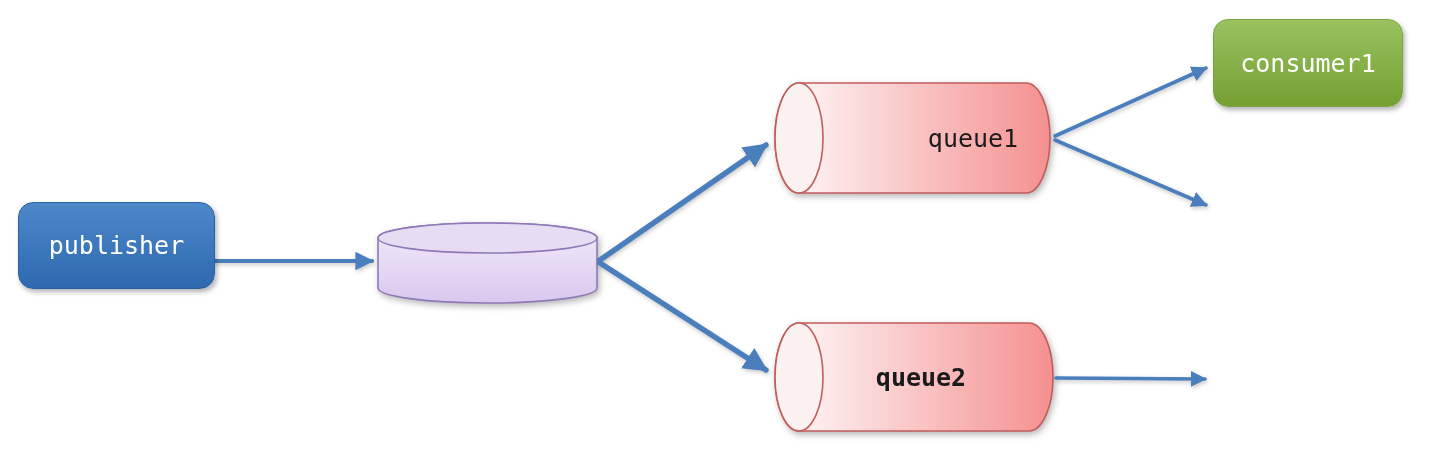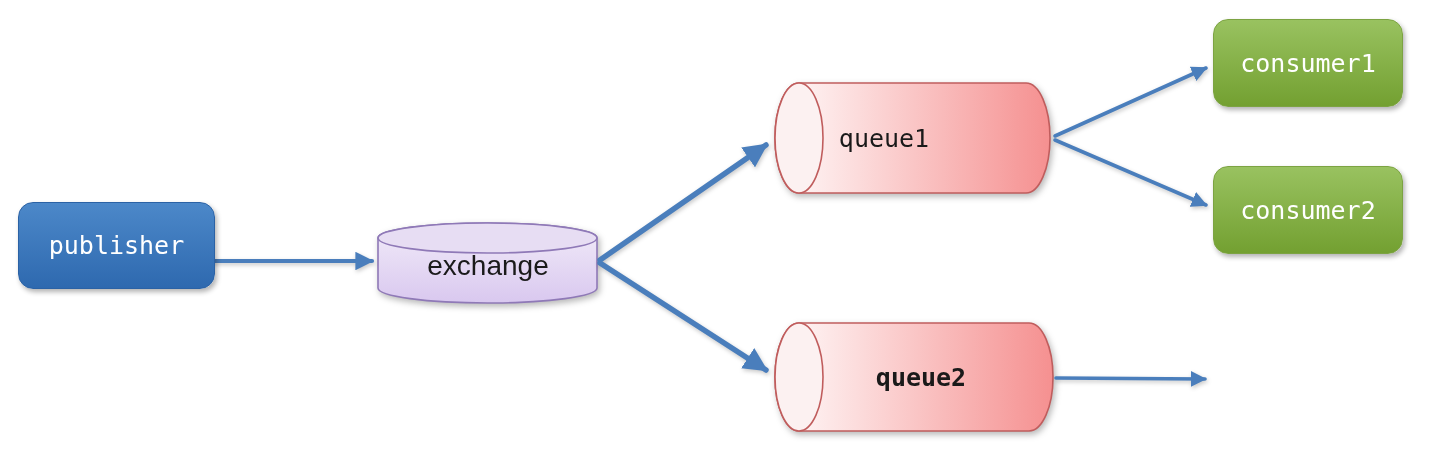--- a/index.html
+++ b/index.html
@@ -53,21 +53,21 @@
     transform: translate(-50%, -50%);
     color: #1a1a1a;
     font-size: 25px;
     white-space: nowrap;
   }
   .label-exchange {
     left: 488px; top: 266px;
     font-family: "Liberation Sans", sans-serif;
     font-size: 28px;
   }
-  .label-queue1 { left: 884px; top: 138px; }
+  .label-queue1 { left: 973px; top: 138px; }
   .label-queue2 { left: 921px; top: 377px; font-weight: bold; }
   
   .shape-group { filter: drop-shadow(2px 3px 3px rgba(0,0,0,0.28)); }
   .edge-group  { filter: drop-shadow(1px 2px 2px rgba(0,0,0,0.22)); }
   .edge {
     fill: none;
     stroke: #4a7ebc;
     stroke-linecap: round;
   }
   .edge-thick  { stroke-width: 5.5px; }
@@ -118,21 +118,17 @@
       <path class="edge edge-thin" d="M 1056 378 L 1205 379" marker-end="url(#arrowhead)"></path>
     </g>
   </svg>
 
   <div class="node node-publisher">
     <span>publisher</span>
   </div>
   <div class="node node-consumer node-consumer1">
     <span>consumer1</span>
   </div>
-  <div class="node node-consumer node-consumer2">
-    <span>consumer2</span>
-  </div>
 
-  <div class="cyl-label label-exchange">exchange</div>
   <div class="cyl-label label-queue1">queue1</div>
   <div class="cyl-label label-queue2">queue2</div>
 
 </div>
 
 </body></html>

